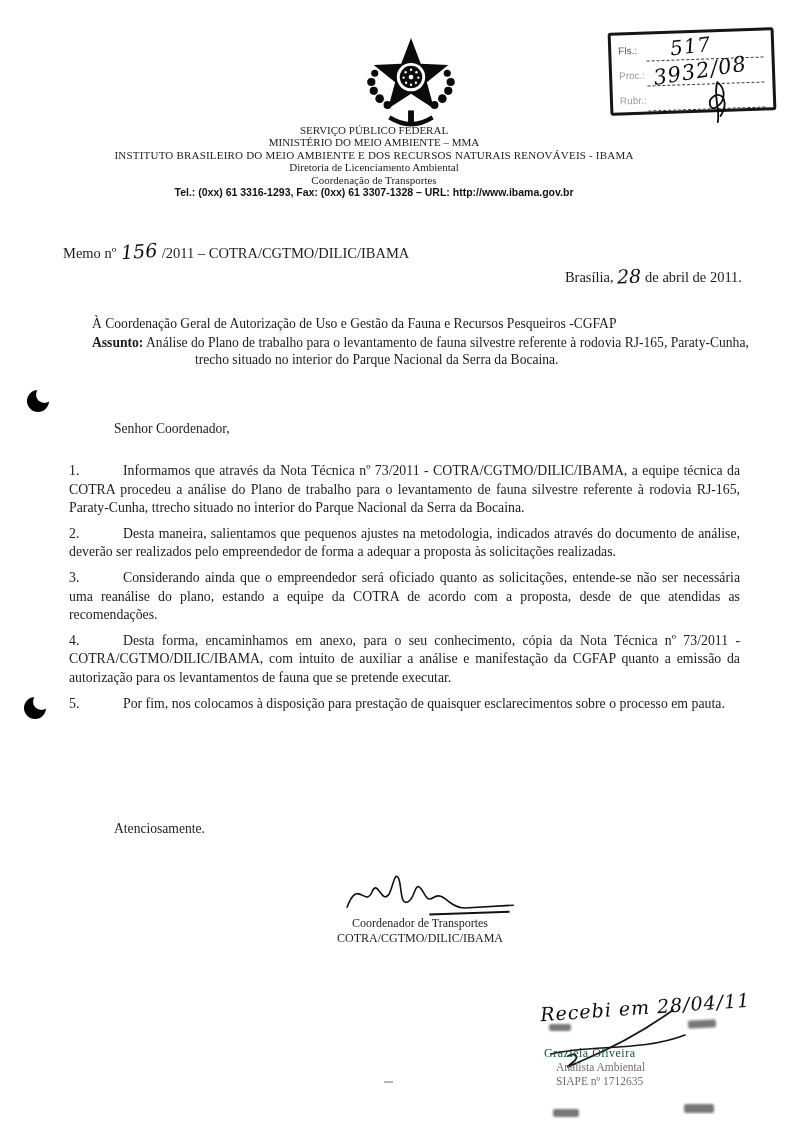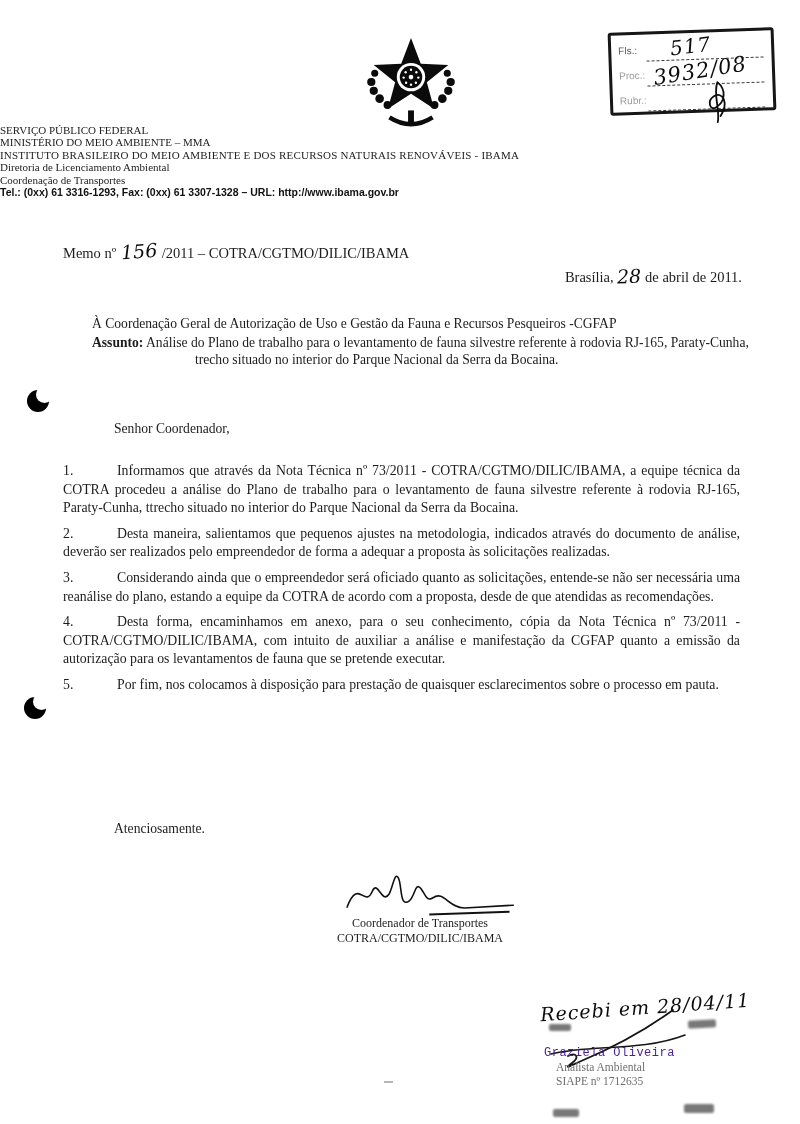--- a/index.html
+++ b/index.html
@@ -18,55 +18,55 @@
   .stamp-row{ position:relative; height:25px; }
   .stamp-label{ font-family:"Liberation Sans",sans-serif; font-size:10px; color:#5c5c5c; position:absolute; left:0; top:6px;}
   .stamp-label.faded{ color:#9a9a9a; }
   .stamp-line{ position:absolute; left:28px; right:2px; bottom:2px; border-bottom:1.5px dashed #3a3a3a; }
   .hand{ font-family:"DejaVu Serif",serif; font-style:italic; color:#0c0c0c; }
   .stamp-val{ position:absolute; left:52px; top:-3px; font-size:20px; transform:rotate(-5deg); letter-spacing:1px;}
   .stamp-val.proc{ left:34px; font-size:21px; transform:rotate(-7deg); }
   .rubr-sig{ position:absolute; left:78px; top:-6px; }
   
   .crest{ position:absolute; left:362px; top:30px; }
-  .hdr{ position:absolute; left:0; top:124px; width:748px; text-align:left; line-height:12.4px; }
+  .hdr{ position:absolute; left:0; top:124px; width:748px; text-align:center; line-height:12.4px; }
   .h-line{ font-size:11px; color:#222; }
   .h-line.wide{ letter-spacing:.2px; }
   .h-line.small{ font-size:9.5px; }
   .h-line.tel{ font-family:"Liberation Sans",sans-serif; font-weight:700; font-size:10.5px; color:#111; }
   
   .memo-line{ position:absolute; left:63px; top:240px; font-size:14.5px; }
   .memo-num{ display:inline-block; font-size:19px; transform:rotate(-4deg); margin:0 1px; }
   .date-line{ position:absolute; right:58px; top:264px; font-size:14.5px; }
   .date-num{ display:inline-block; font-size:19px; transform:rotate(-2deg); position:relative; top:1px; }
   
   .addr-block{ position:absolute; left:63px; top:315px; width:678px; font-size:13.6px; line-height:17.5px;margin-left:29px; }
   .subject{ padding-left:103px; text-indent:-103px; margin-top:1px; }
   .subject b{ font-weight:700; }
   
   .salutation{ position:absolute; left:114px; top:421px; font-size:13.6px; }
   .body-block{ position:absolute; left:63px; top:462px; width:677px; font-size:13.8px; line-height:18.6px; text-align:justify; }
-  .body-block p{ margin:0 0 7px 0; }
+  .body-block p{ margin:0 0 7px 6px; }
   .pnum{ display:inline-block; width:54px; }
   
   .closing{ position:absolute; left:114px; top:821px; font-size:13.6px; }
   .sig-scribble{ position:absolute; left:338px; top:866px; }
   .sig-block{ position:absolute; left:170px; top:916px; width:500px; text-align:center; line-height:14.5px; }
   .sig-name{ font-variant:small-caps; font-weight:700; font-size:13.5px; letter-spacing:.4px; }
   .sig-title,.sig-org{ font-size:12px; }
   
   .crescent{ position:absolute; width:22px; height:22px; border-radius:50%; background:#000; }
   .crescent::after{ content:""; position:absolute; width:17px; height:17px; border-radius:50%; background:#fff; top:-4px; right:-4px; }
   .c1{ left:27px; top:390px; }
   .c2{ left:24px; top:697px; }
   
   .received-note{ position:absolute; left:540px; top:996px; font-size:19px; transform:rotate(-4deg); letter-spacing:1px; }
   .recv-sig{ position:absolute; left:545px; top:1008px; }
   .recv-stamp{ position:absolute; left:544px; top:1046px; line-height:14px; }
-  .recv-name{ font-size:12px; color:#4c1d95; letter-spacing:.5px;font-family:Liberation Mono, monospace; }
+  .recv-name{ font-size:12px; color:#14532d; letter-spacing:.5px; }
   .recv-title{ font-size:11.5px; color:#6e6e6e; padding-left:12px; }
   .recv-siape{ font-size:11.5px; color:#6e6e6e; padding-left:12px; }
   .smudge{ position:absolute; background:#4c4c4c; filter:blur(1.1px); opacity:.75; border-radius:2px; }
   .sm1{ left:549px; top:1024px; width:22px; height:7px; }
   .sm2{ left:688px; top:1020px; width:28px; height:8px; transform:rotate(-3deg); }
   .sm3{ left:553px; top:1109px; width:26px; height:8px; }
   .sm4{ left:684px; top:1104px; width:30px; height:9px; }
   .faint-dash{ position:absolute; left:384px; top:1081px; width:9px; height:2px; background:#b5b5b5; }
 </style>
 </head>

